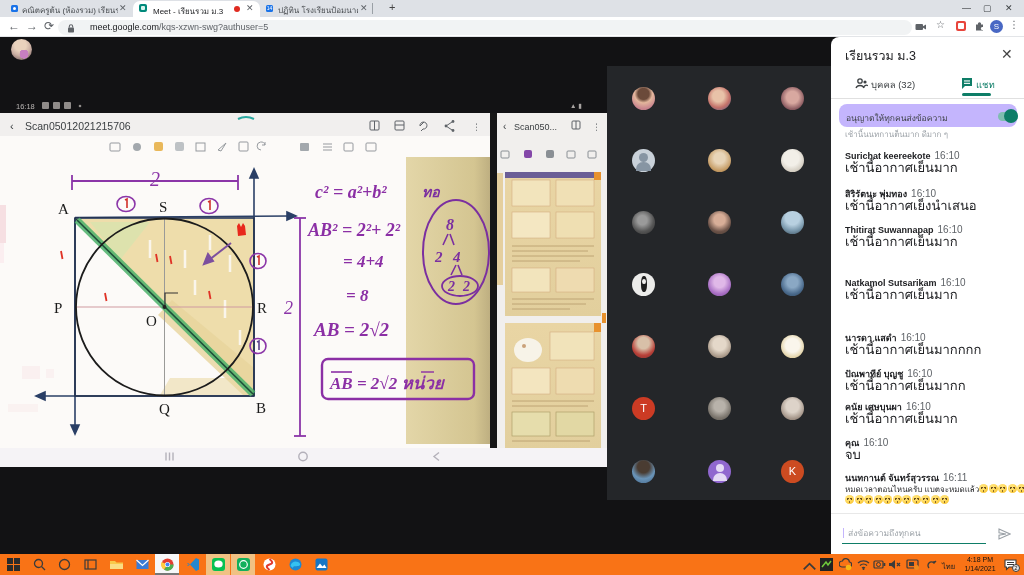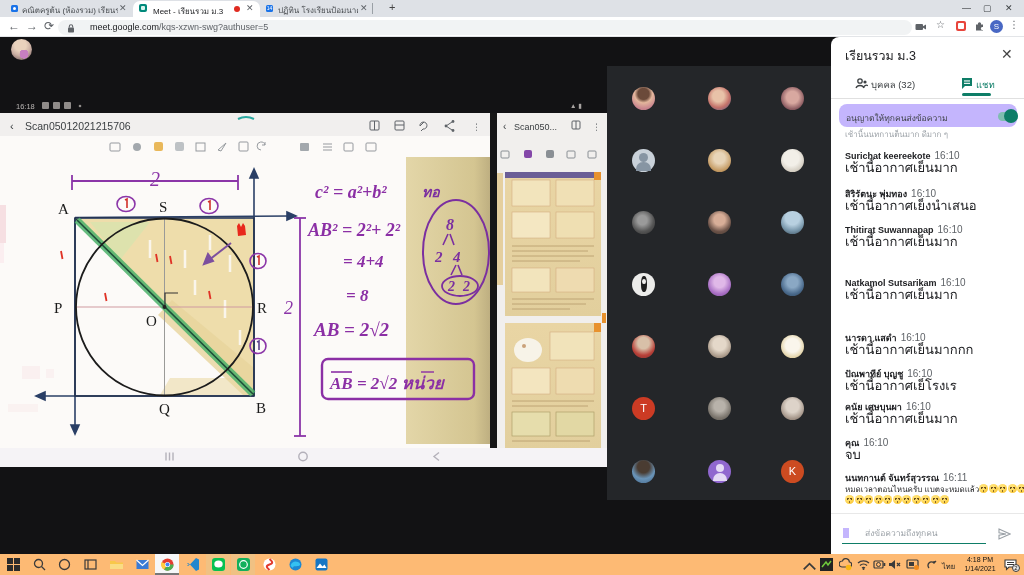--- a/index.html
+++ b/index.html
@@ -30,21 +30,21 @@
 #tabul{position:absolute;left:131px;top:56px;width:29px;height:3px;background:#0e7d67;border-radius:2px}
 #chatdiv{position:absolute;left:0;top:61px;width:193px;height:1px;background:#e0e0e0}
 #togglecard{position:absolute;left:8px;top:67px;width:178px;height:23px;background:#c4b5fd;border-radius:8px}
 .msg{position:absolute;left:14px;width:170px;line-height:11px;white-space:nowrap}
 .msg b{color:#202124;font-size:9px}
 .msg .tm{color:#5f6368;font-size:10px;font-weight:normal;margin-left:4px}
 .msg .tx{color:#202124;font-size:13px}
 .em{display:inline-block;width:9px;height:9px;border-radius:50%;background:radial-gradient(circle at 32% 42%,#6b4e1c 0 11%,rgba(0,0,0,0) 12%),radial-gradient(circle at 68% 42%,#6b4e1c 0 11%,rgba(0,0,0,0) 12%),radial-gradient(circle at 50% 76%,#8a6a2a 0 9%,rgba(0,0,0,0) 10%),radial-gradient(circle at 35% 30%,#ffe070 0 30%,#fccc3e 70%,#eab72e);vertical-align:-1px;margin-right:0.5px}
 #inputbox{position:absolute;left:11px;top:489px;width:144px;font-size:8.5px;color:#9aa0a6;border-bottom:1.5px solid #0e7d67;padding-bottom:3px;padding-left:1px}
 
-#taskbar{position:absolute;left:0;top:554px;width:1024px;height:21px;background:#fdba74;font-size:7px;color:#111}
+#taskbar{position:absolute;left:0;top:554px;width:1024px;height:21px;background:#f97316;font-size:7px;color:#111}
 .tbi{position:absolute;top:4px;width:13px;height:13px}
 
 #share{position:absolute;left:0;top:56px;width:607px;height:374px}
 </style></head>
 <body>
 <div id="page">
 
 <div id="tabstrip">
   <div class="tab" style="left:8px;width:124px">
     <div style="position:absolute;left:3px;top:5px;width:7px;height:7px;background:#1a73e8;border-radius:1.5px"></div>
@@ -411,27 +411,27 @@
   <div id="togglecard">
     <div style="position:absolute;left:7px;top:7px;font-size:8.5px;color:#3c4043">อนุญาตให้ทุกคนส่งข้อความ</div>
     <div style="position:absolute;left:159px;top:7.5px;width:20px;height:9px;background:#7fbdb0;border-radius:4.5px"></div>
     <div style="position:absolute;left:165px;top:4.5px;width:14px;height:14px;background:#0e7d67;border-radius:50%"></div>
   </div>
   <div class="msg" style="top:92px;color:#9aa0a6;font-size:8px">เช้านี้นนทกานต็นมาก ดีมาก ๆ</div>
   <div class="msg" style="top:113px"><b>Surichat keereekote<span class="tm">16:10</span></b><br><span class="tx">เช้านี้อากาศเย็นมาก</span></div>
   <div class="msg" style="top:151px"><b>สิริรัตนะ พุ่มทอง<span class="tm">16:10</span></b><br><span class="tx">เช้านี้อากาศเย็งนำเสนอ</span></div>
   <div class="msg" style="top:187px"><b>Thitirat Suwannapap<span class="tm">16:10</span></b><br><span class="tx">เช้านี้อากาศเย็นมาก</span></div>
   <div class="msg" style="top:240px"><b>Natkamol Sutsarikam<span class="tm">16:10</span></b><br><span class="tx">เช้านี้อากาศเย็นมาก</span></div>
-  <div class="msg" style="top:295px"><b>นารดา แสดำ<span class="tm">16:10</span></b><br><span class="tx">เช้านี้อากาศเย็นมากกก</span></div>
-  <div class="msg" style="top:331px"><b>ปัณพาทีย์ บุญชู<span class="tm">16:10</span></b><br><span class="tx">เช้านี้อากาศเย็โรงเร</span></div>
+  <div class="msg" style="top:295px"><b>นารดา แสดำ<span class="tm">16:10</span></b><br><span class="tx">เช้านี้อากาศเย็นมากกกก</span></div>
+  <div class="msg" style="top:331px"><b>ปัณพาทีย์ บุญชู<span class="tm">16:10</span></b><br><span class="tx">เช้านี้อากาศเย็นมากก</span></div>
   <div class="msg" style="top:364px"><b>คนัย เศษบุนผา<span class="tm">16:10</span></b><br><span class="tx">เช้านี้อากาศเย็นมาก</span></div>
   <div class="msg" style="top:400px"><b>คุณ<span class="tm">16:10</span></b><br><span class="tx">จบ</span></div>
   <div class="msg" style="top:435px;line-height:11px"><b>นนทกานต์ จันทร์สุวรรณ<span class="tm">16:11</span></b><br><span class="tx" style="font-size:8px">หมดเวลาตอนไหนครับ แบตจะหมดแล้ว</span><span class="em"></span><span class="em"></span><span class="em"></span><span class="em"></span><span class="em"></span><br><span class="em"></span><span class="em"></span><span class="em"></span><span class="em"></span><span class="em"></span><span class="em"></span><span class="em"></span><span class="em"></span><span class="em"></span><span class="em"></span><span class="em"></span></div>
   <div style="position:absolute;left:0;top:476px;width:193px;height:1px;background:#e8e8e8"></div>
-  <div id="inputbox"><span style="border-left:6px solid #c4b5fd;padding-left:16px">ส่งข้อความถึงทุกคน</span></div>
+  <div id="inputbox"><span style="border-left:1px solid #c4b5fd;padding-left:4px">ส่งข้อความถึงทุกคน</span></div>
   <svg class="abs" style="left:167px;top:491px" width="13" height="12" viewBox="0 0 13 12">
         <path d="M1 1 L12 6 L1 11 L1 7.2 L8 6 L1 4.8Z" fill="none" stroke="#9aa0a6" stroke-width="1.1"></path>
       </svg>
 </div>
 
 <div id="taskbar">
 
   <svg class="tbi" style="left:7px" viewBox="0 0 13 13">
         <rect x="0" y="0" width="6" height="6" fill="#2b2b2b"></rect>
         <rect x="7" y="0" width="6" height="6" fill="#2b2b2b"></rect>

